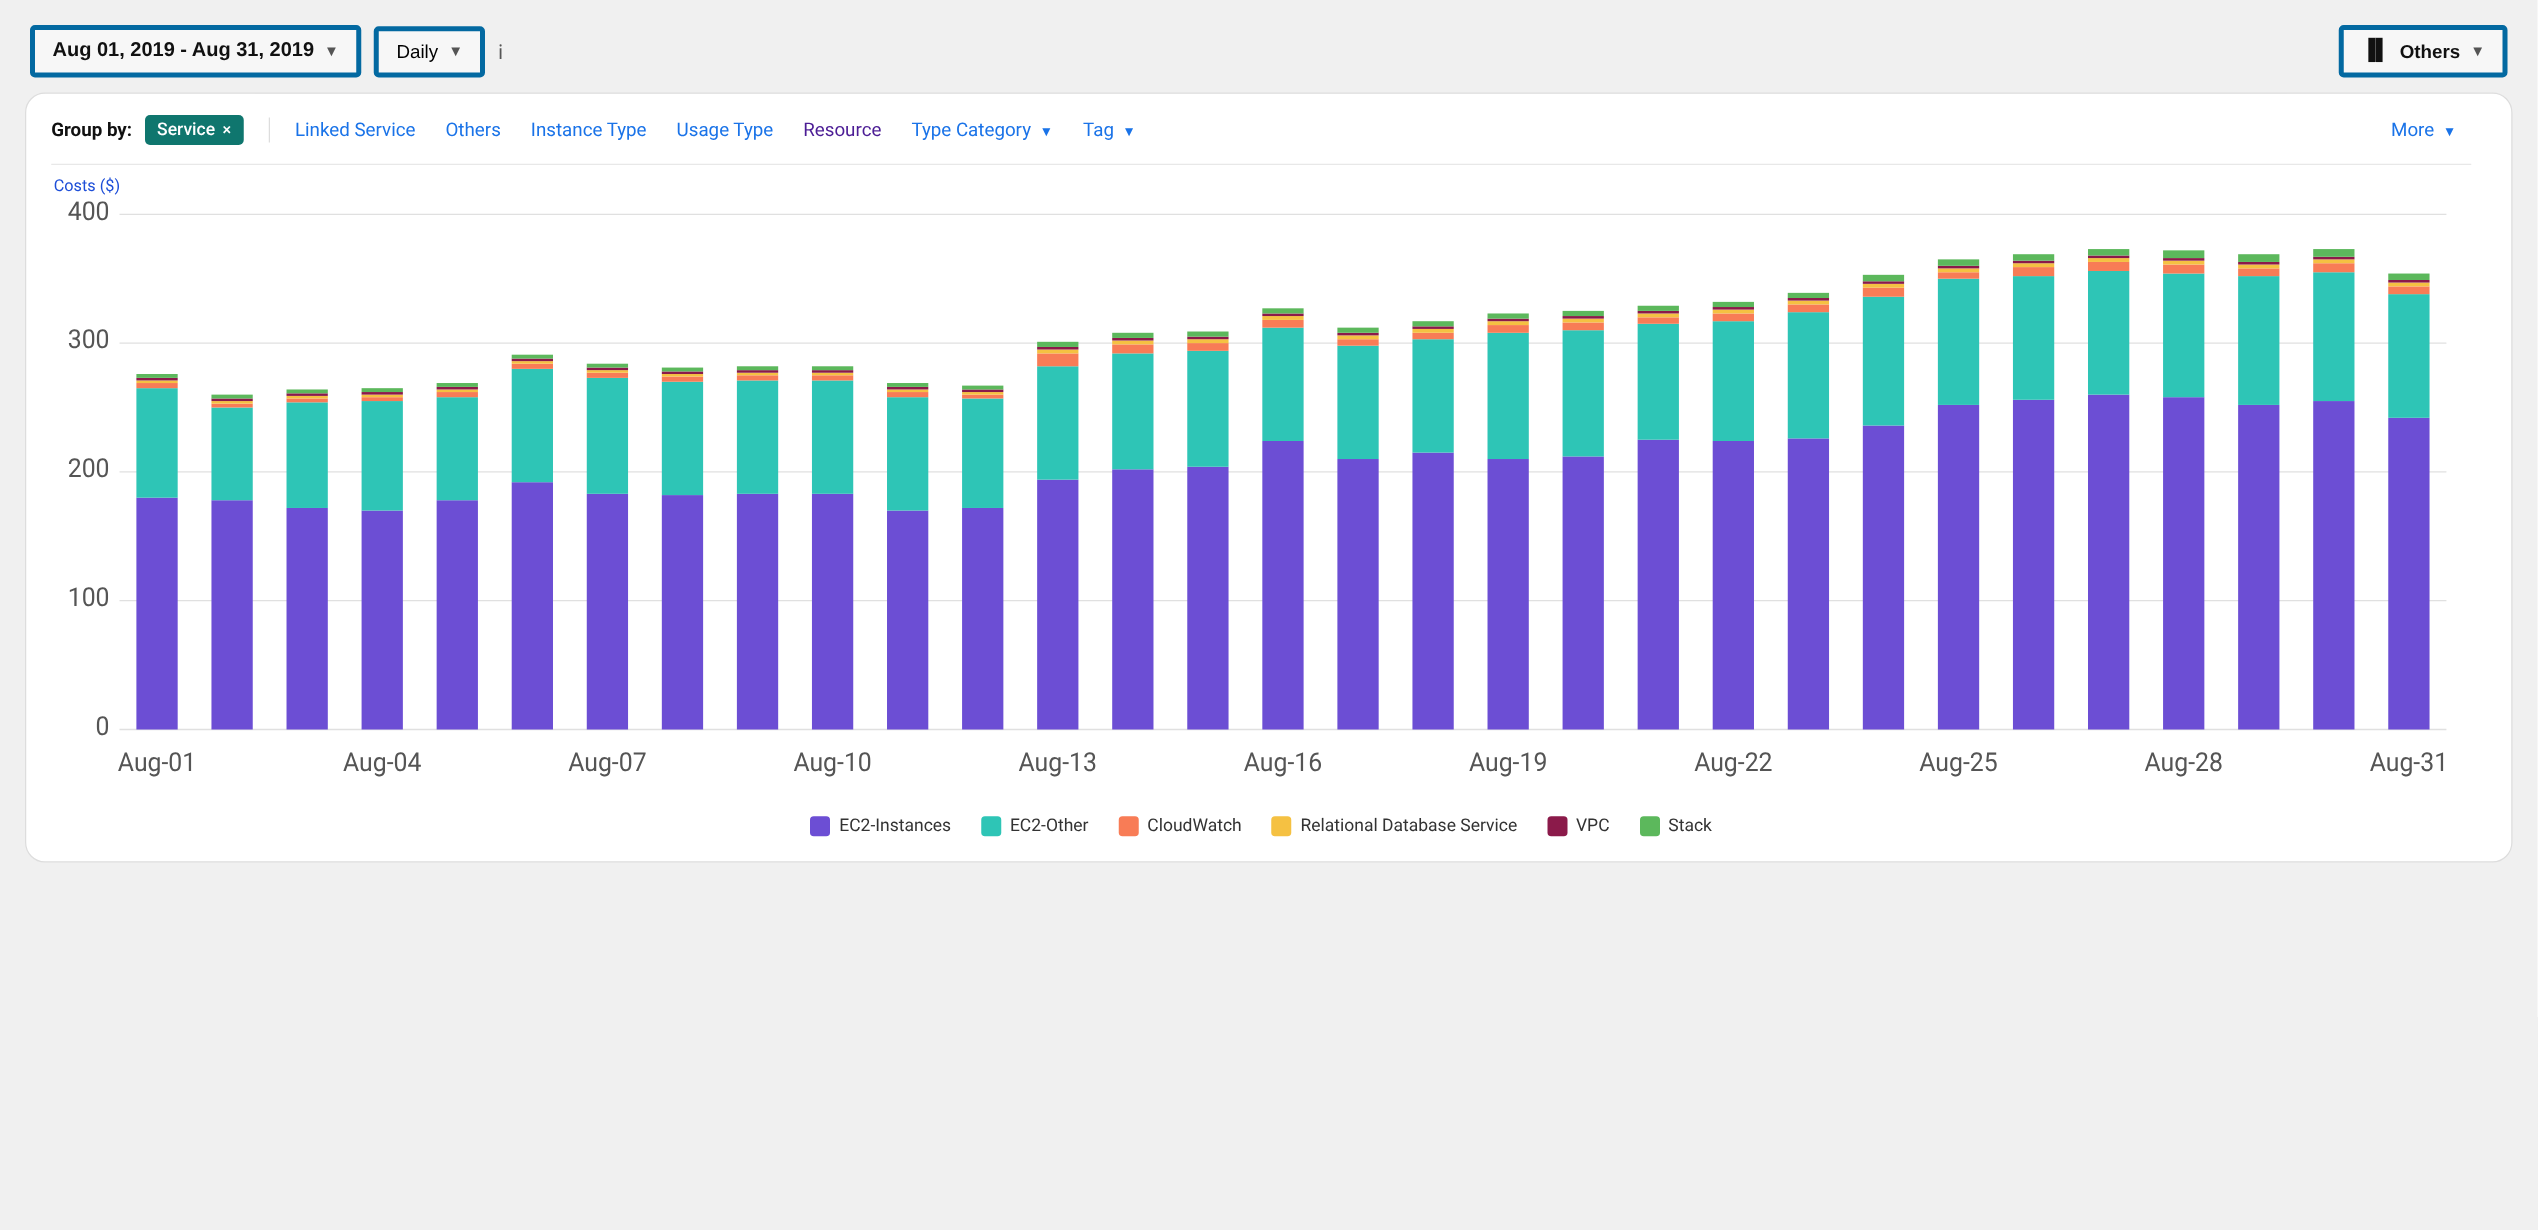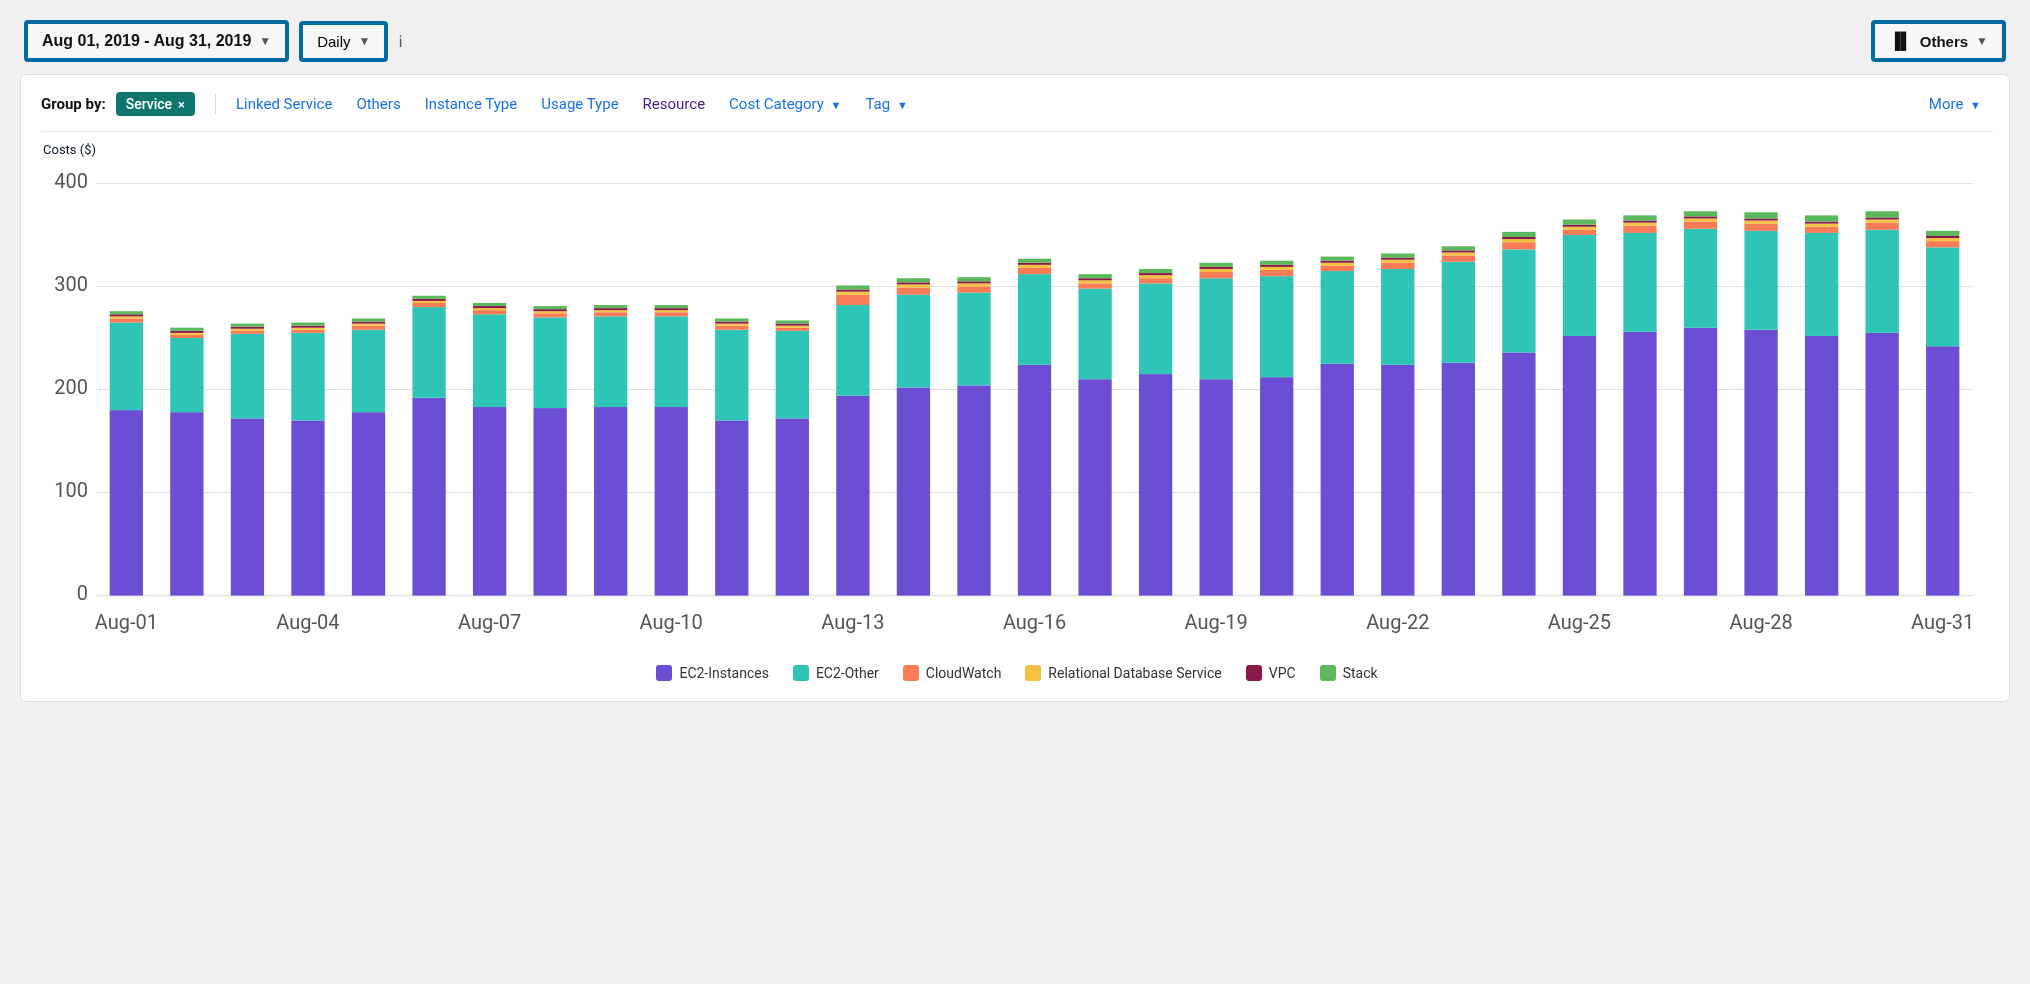--- a/index.html
+++ b/index.html
@@ -46,22 +46,22 @@
     .stack-btn {
       font-weight: 600;
       font-size: 15px;
       color: #111;
     }
     .chevron { font-size: 12px; color: #555; }
 
     .main-card {
       background: #fff;
       border: 1px solid #ddd;
-      border-radius: 6px;
-      padding: 16px 16px 20px 20px;
+      border-radius: 16px;
+      padding: 16px 32px 20px 20px;
     }
 
     .group-by-row {
       display: flex;
       align-items: center;
       gap: 0;
       flex-wrap: wrap;
       padding-bottom: 14px;
       border-bottom: 1px solid #e8e8e8;
     }
@@ -96,22 +96,22 @@
     .filter-link.inactive { color: #4c1d95; }
     .filter-link .chevron-down { font-size: 11px; color: #1a73e8; margin-left: 3px; }
     .filter-link.more { margin-left: auto; }
 
     .chart-area {
       margin-top: 10px;
       position: relative;
     }
     .y-axis-label {
       font-size: 13px;
-      color: #0f172a;
-      margin-bottom: 16px;
+      color: #1d4ed8;
+      margin-bottom: 4px;
       margin-left: 2px;
     }
     .chart-container {
       position: relative;
       width: 100%;
       height: 480px;
     }
     svg.chart {
       width: 100%;
       height: 100%;
@@ -168,21 +168,21 @@
       <span>Service</span>
       <span class="x">×</span>
     </span>
     <div class="separator"></div>
     <a class="filter-link">Linked Service</a>
     <a class="filter-link">Others</a>
     <a class="filter-link">Instance Type</a>
     <a class="filter-link">Usage Type</a>
     <a class="filter-link inactive">Resource</a>
     <a class="filter-link">
-      <span>Cost Category</span>
+      <span>Type Category</span>
       <span class="chevron-down">▼</span>
     </a>
     <a class="filter-link">
       <span>Tag</span>
       <span class="chevron-down">▼</span>
     </a>
     <a class="filter-link more" style="margin-left:auto;">
       <span>More</span>
       <span class="chevron-down">▼</span>
     </a>

